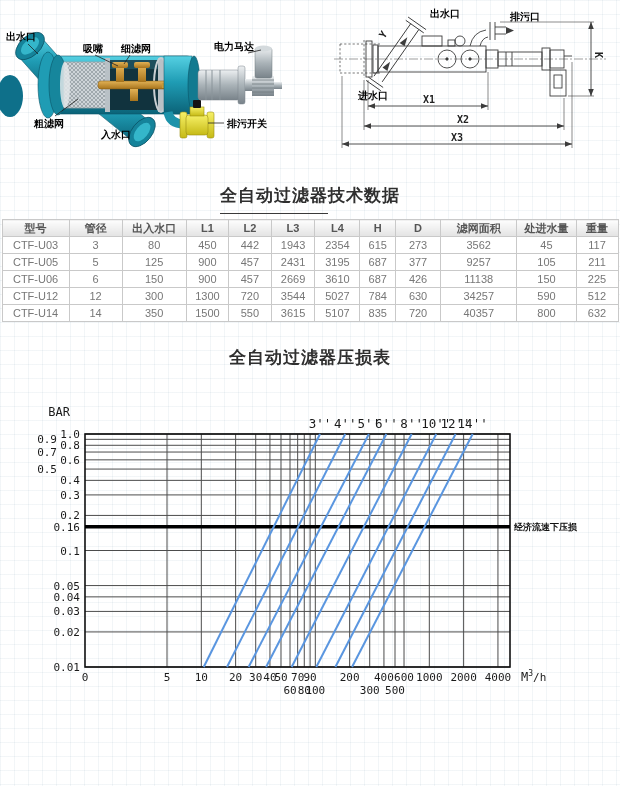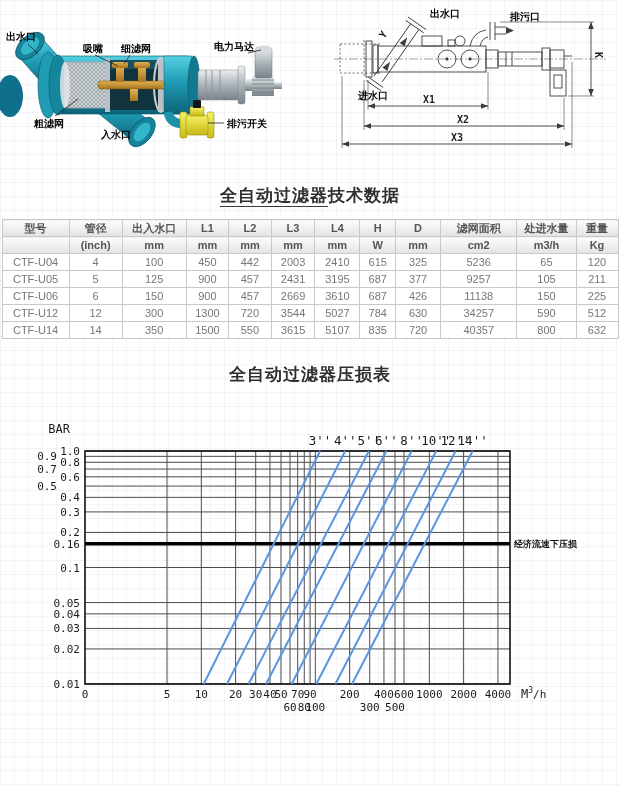--- a/index.html
+++ b/index.html
@@ -10,21 +10,21 @@
       linear-gradient(to right, rgba(130,165,185,0.10) 1px, transparent 1px),
       linear-gradient(to bottom, rgba(130,165,185,0.10) 1px, transparent 1px);
     background-size:14px 14px;
   }
   .diagrams{display:flex;height:170px;}
   .diagrams svg{display:block;}
   .sec-title{
     text-align:center;font-size:17px;font-weight:bold;color:#2f2f2f;
     letter-spacing:1px;margin:16px 0 13px;line-height:20px;
   }
-  .sec-title .u{border-bottom:1px solid #3a3a3a;padding-bottom:1px;cursor:pointer;}
+  .sec-title .u{border-bottom:1px solid #3a3a3a;padding-bottom:8px;cursor:pointer;}
   .sec-title2{margin:26px 0 20px;}
   table{border-collapse:collapse;width:617px;margin:12px auto;table-layout:fixed;background:#fff;}
   th,td{border:1px solid #c9c9c9;font-size:11px;text-align:center;padding:1px 2px;height:14px;line-height:13px;overflow:hidden;white-space:nowrap;}
   thead th{background:linear-gradient(#fdfdfd,#e3e3e3);color:#555;font-weight:bold;}
   tbody td{color:#777;}
   #chart{display:block;}
   .dlabel{font:bold 10px "Liberation Sans",sans-serif;fill:#000;}
   .dimtxt{font:bold 10px "DejaVu Sans Mono",monospace;fill:#222;}
 </style>
 </head>
@@ -235,49 +235,35 @@
         <th>L1</th>
         <th>L2</th>
         <th>L3</th>
         <th>L4</th>
         <th>H</th>
         <th>D</th>
         <th>滤网面积</th>
         <th>处进水量</th>
         <th>重量</th>
       </tr>
-      <tr>
-        <th></th>
-        <th>(inch)</th>
-        <th>mm</th>
-        <th>mm</th>
-        <th>mm</th>
-        <th>mm</th>
-        <th>mm</th>
-        <th>W</th>
-        <th>mm</th>
-        <th>cm2</th>
-        <th>m3/h</th>
-        <th>Kg</th>
-      </tr>
     </thead>
   <tbody>
       <tr>
-        <td>CTF-U04</td>
-        <td>4</td>
-        <td>100</td>
+        <td>CTF-U03</td>
+        <td>3</td>
+        <td>80</td>
         <td>450</td>
         <td>442</td>
-        <td>2003</td>
-        <td>2410</td>
+        <td>1943</td>
+        <td>2354</td>
         <td>615</td>
-        <td>325</td>
-        <td>5236</td>
-        <td>65</td>
-        <td>120</td>
+        <td>273</td>
+        <td>3562</td>
+        <td>45</td>
+        <td>117</td>
       </tr>
       <tr>
         <td>CTF-U05</td>
         <td>5</td>
         <td>125</td>
         <td>900</td>
         <td>457</td>
         <td>2431</td>
         <td>3195</td>
         <td>687</td>

